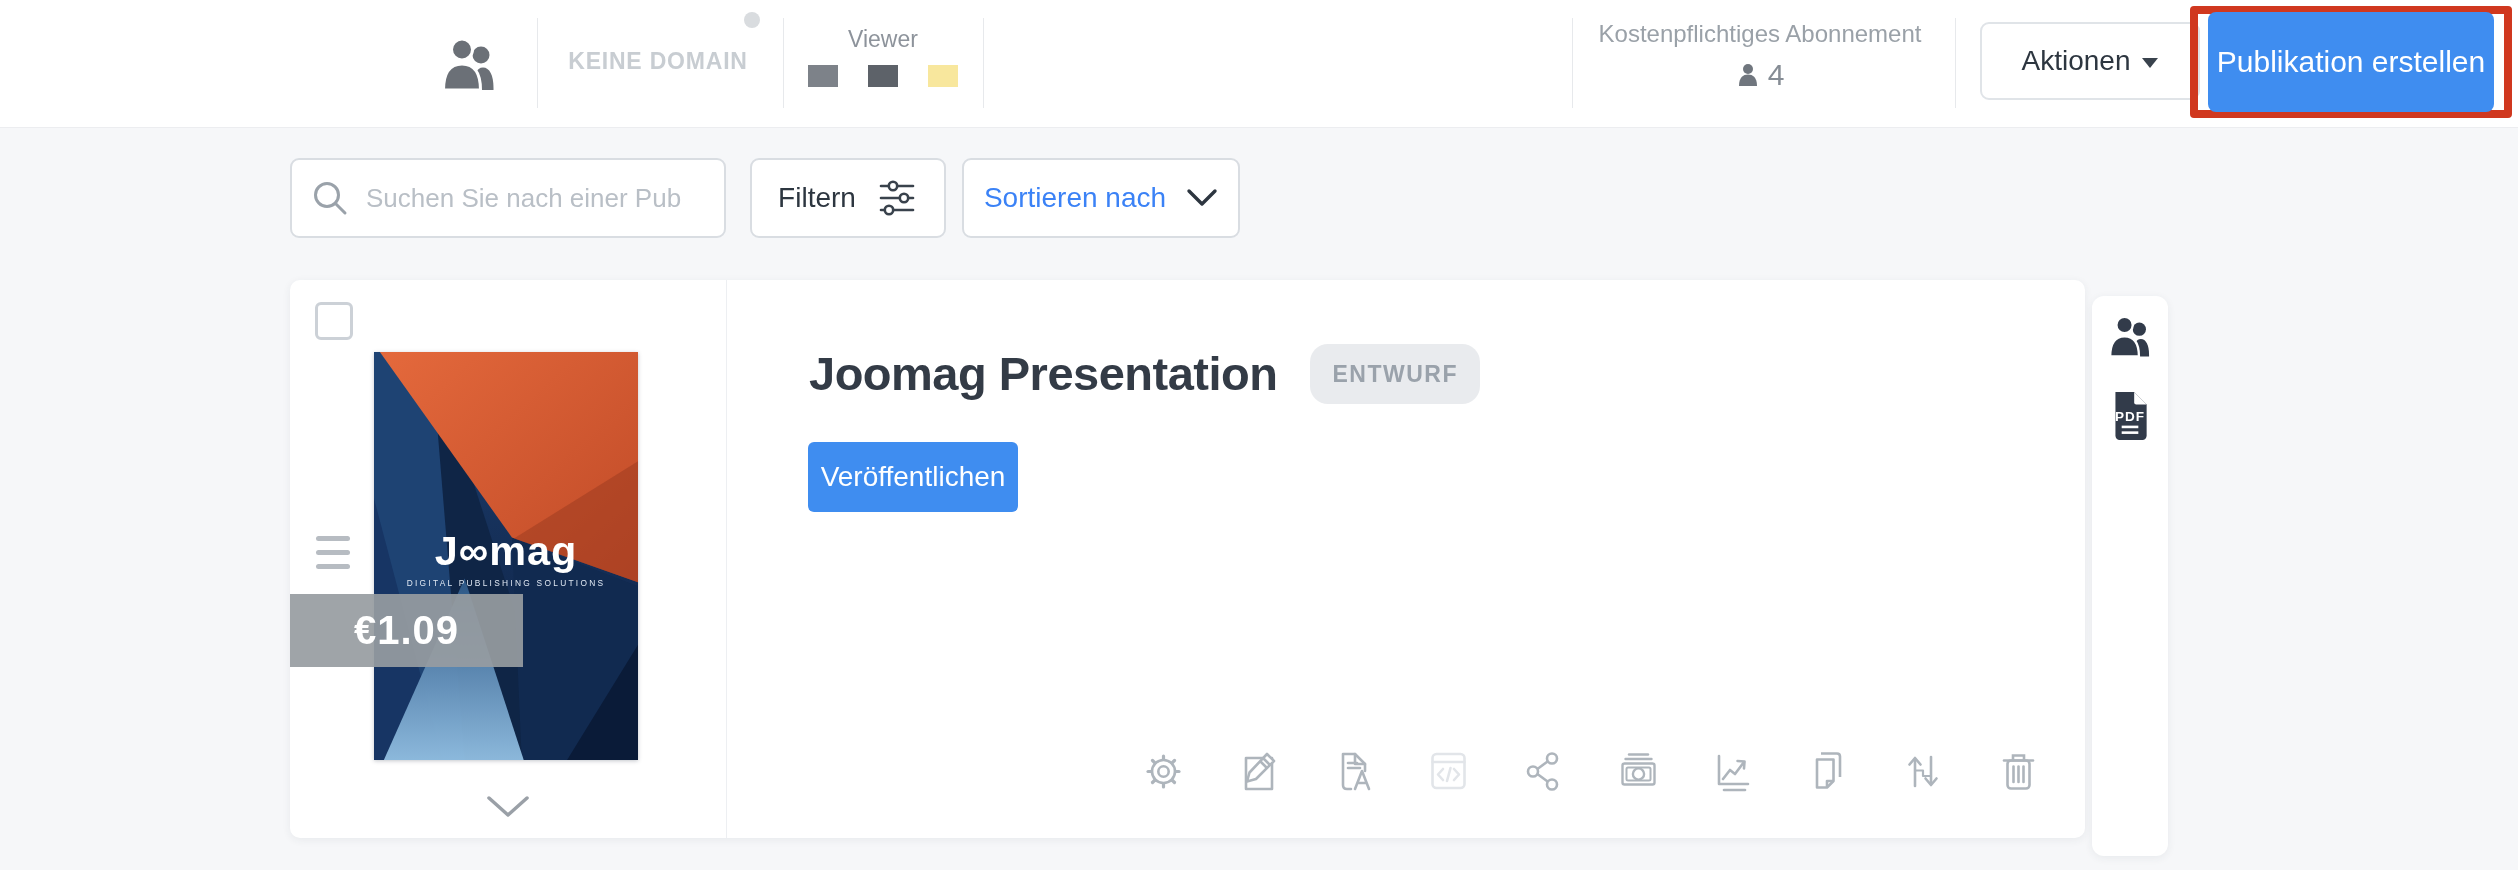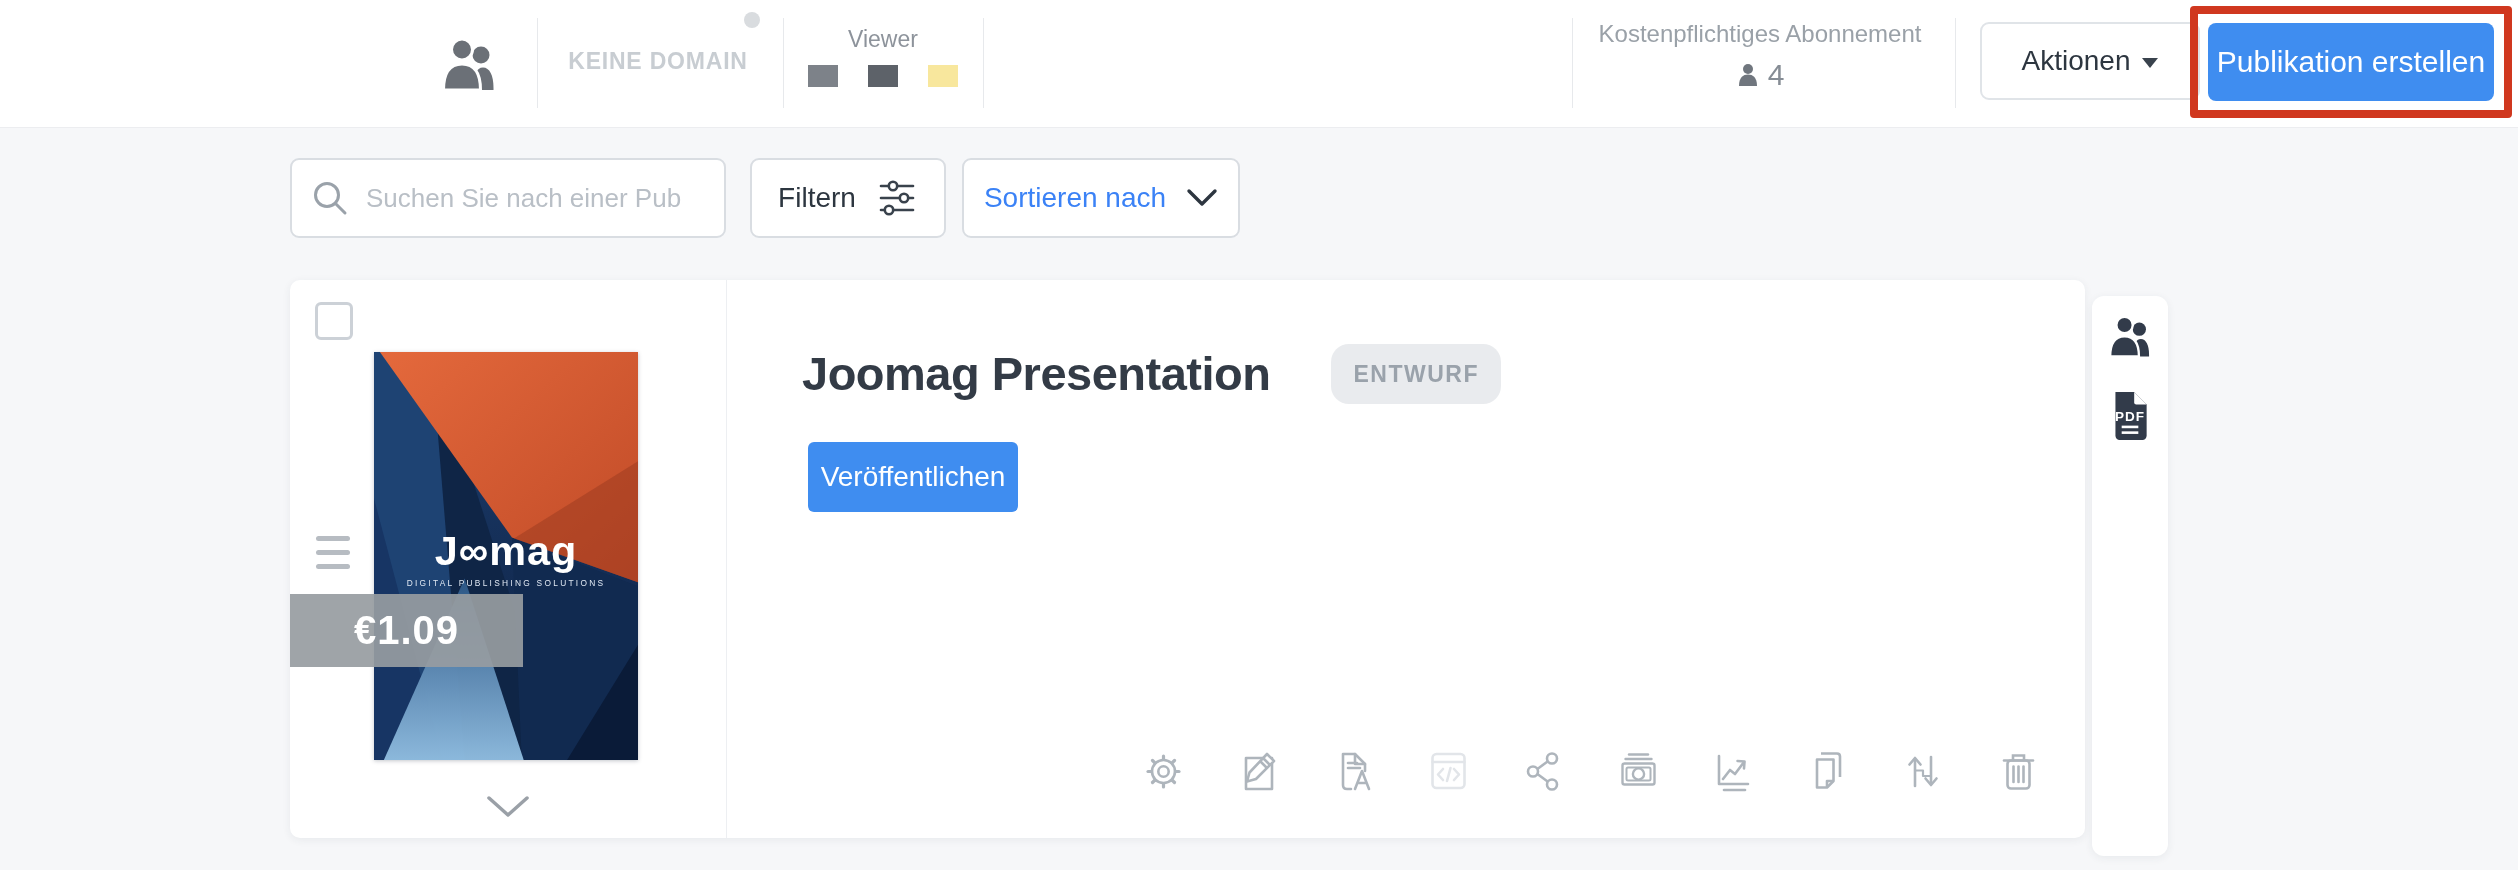--- a/index.html
+++ b/index.html
@@ -18,21 +18,21 @@
   .swatches{display:flex;justify-content:center;margin-top:12px;}
   .swatch{width:30px;height:22px;}
   .subscription{position:absolute;left:1580px;top:20px;width:360px;text-align:center;}
   .sub-label{font-size:24px;color:#9aa1a8;}
   .sub-row{margin-top:10px;display:flex;justify-content:center;align-items:center;gap:8px;}
   .sub-count{font-size:30px;color:#868d95;}
   .btn-actions{position:absolute;left:1980px;top:22px;width:220px;height:78px;background:#fff;border:2px solid #e0e4e8;border-radius:9px;display:flex;align-items:center;justify-content:center;gap:12px;cursor:pointer;}
   .btn-actions span{font-size:28px;color:#2d3640;}
   .caret{width:0;height:0;border-left:8px solid transparent;border-right:8px solid transparent;border-top:10px solid #39424d;margin-top:4px;}
   .red-highlight{position:absolute;left:2190px;top:6px;width:322px;height:112px;border:8px solid #d0381f;border-radius:4px;box-sizing:border-box;display:flex;align-items:center;justify-content:center;}
-  .btn-create{width:286px;height:78px;border:none;border-radius:8px;background:#3f8df0;color:#fff;font-size:30px;font-family:"Liberation Sans",sans-serif;cursor:pointer;}
+  .btn-create{width:286px;height:100px;border:none;border-radius:8px;background:#3f8df0;color:#fff;font-size:30px;font-family:"Liberation Sans",sans-serif;cursor:pointer;}
 
   
   .filters-row{position:absolute;left:0;top:158px;width:2518px;height:80px;}
   .search-box{position:absolute;left:290px;top:0;width:436px;height:80px;background:#fff;border:2px solid #d9dde2;border-radius:9px;box-sizing:border-box;display:flex;align-items:center;padding:0 18px;gap:14px;}
   .search-box input{flex:1;border:none;outline:none;font-size:26px;color:#3a424c;font-family:"Liberation Sans",sans-serif;background:transparent;min-width:0;}
   .search-box input::placeholder{color:#b9bfc6;}
   .btn-filter{position:absolute;left:750px;top:0;width:196px;height:80px;background:#fff;border:2px solid #d9dde2;border-radius:9px;box-sizing:border-box;display:flex;align-items:center;justify-content:center;gap:20px;cursor:pointer;}
   .btn-filter span{font-size:28px;color:#2d3640;}
   .btn-sort{position:absolute;left:962px;top:0;width:278px;height:80px;background:#fff;border:2px solid #d9dde2;border-radius:9px;box-sizing:border-box;display:flex;align-items:center;justify-content:center;gap:20px;cursor:pointer;}
   .btn-sort span{font-size:28px;color:#3b82f6;}
@@ -42,21 +42,21 @@
   .cover-panel{position:absolute;left:0;top:0;width:436px;height:558px;border-right:1px solid #edeff2;}
   .checkbox{position:absolute;left:25px;top:22px;width:38px;height:38px;border:3px solid #ccd1d7;border-radius:6px;box-sizing:border-box;background:#fff;cursor:pointer;}
   .cover{position:absolute;left:84px;top:72px;width:264px;height:408px;box-shadow:0 1px 4px rgba(20,30,50,0.25);cursor:pointer;}
   .hamburger{position:absolute;left:26px;top:256px;width:34px;cursor:grab;}
   .hamburger i{display:block;height:5px;border-radius:3px;background:#b7bcc2;margin-bottom:9px;}
   .price-band{position:absolute;left:0;top:314px;width:233px;height:73px;background:rgba(151,156,161,0.92);display:flex;align-items:center;justify-content:center;z-index:3;}
   .price-band span{color:#fff;font-size:40px;font-weight:800;letter-spacing:1px;}
   .expand-btn{position:absolute;left:196px;top:512px;width:44px;height:30px;background:none;border:none;cursor:pointer;padding:0;}
 
   .card-content{position:absolute;left:436px;top:0;right:0;bottom:0;}
-  .title-row{position:absolute;left:76px;top:64px;display:flex;align-items:center;gap:61px;text-align:right;}
+  .title-row{position:absolute;left:83px;top:64px;display:flex;align-items:center;gap:33px;text-align:right;}
   .pub-title{margin:0;font-size:47px;font-weight:800;color:#333b46;letter-spacing:-0.5px;line-height:52px;}
   .badge{height:36px;padding:12px 22px;border-radius:18px;background:#e9ebee;color:#9aa2ab;font-size:23px;font-weight:700;letter-spacing:1.5px;display:flex;align-items:center;}
   .btn-publish{position:absolute;left:82px;top:162px;width:210px;height:70px;border:none;border-radius:6px;background:#3f8df0;color:#fff;font-size:28px;font-family:"Liberation Sans",sans-serif;cursor:pointer;}
   .actions{position:absolute;right:44px;bottom:44px;display:flex;gap:50px;align-items:center;}
   .action-btn{width:45px;height:45px;background:none;border:none;padding:0;cursor:pointer;}
 
   
   .side-rail{position:absolute;left:2092px;top:296px;width:76px;height:560px;background:#fff;border-radius:12px;box-shadow:0 2px 8px rgba(40,50,70,0.07);display:flex;flex-direction:column;align-items:center;padding-top:20px;gap:32px;box-sizing:border-box;}
   .rail-btn{background:none;border:none;padding:0;cursor:pointer;}
 

